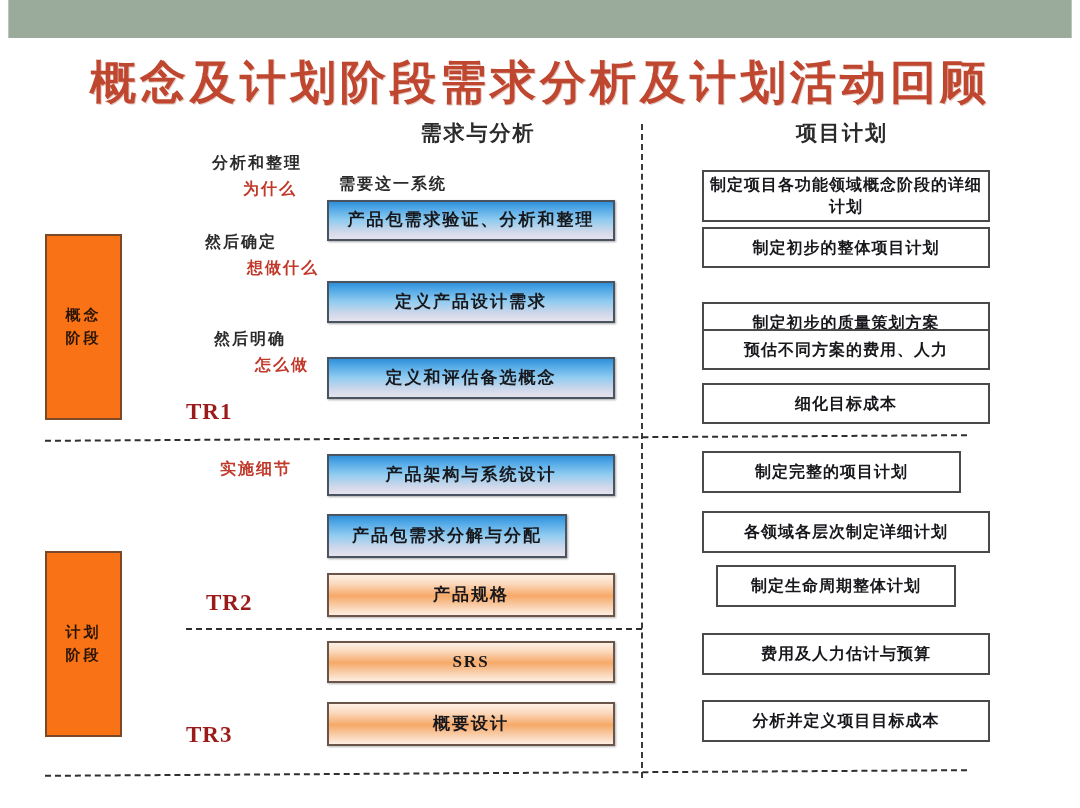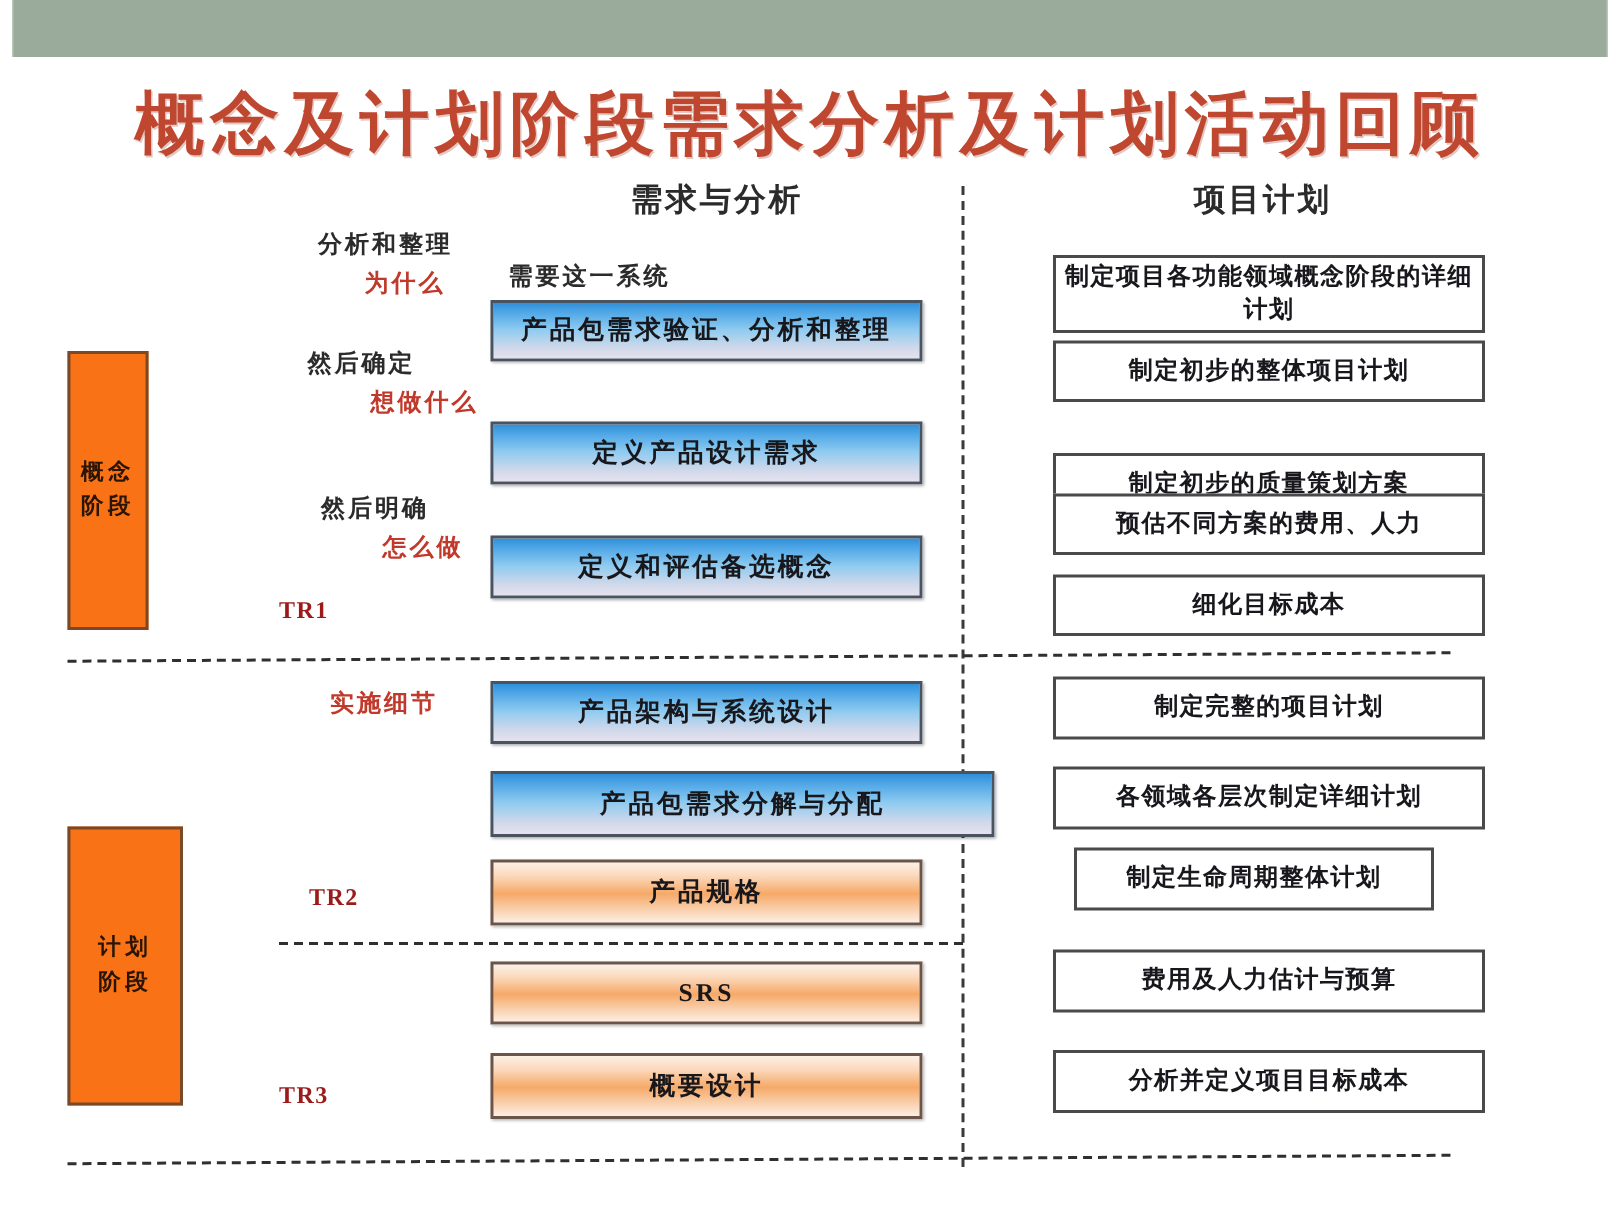--- a/index.html
+++ b/index.html
@@ -86,39 +86,39 @@
   }
   .phase-bar .ptext {
     font-size: 15px;
     font-weight: bold;
     color: #2a1505;
     line-height: 1.55;
     letter-spacing: 3px;
     text-align: center;
     font-family: "Liberation Serif", "DejaVu Serif", serif;
   }
-  .phase-bar.p1 { left: 45px;  top: 234px; width: 54px; height: 186px; }
+  .phase-bar.p1 { left: 45px;  top: 234px; width: 77px; height: 186px; }
   .phase-bar.p2 { left: 45px;  top: 551px; width: 77px; height: 186px; }
 
   
   .ann {
     position: absolute;
     font-size: 16px;
     font-weight: bold;
     letter-spacing: 2px;
     white-space: nowrap;
     font-family: "Liberation Serif", "DejaVu Serif", serif;
   }
   .ann.dark { color: #2b2b2b; }
   .ann.red  { color: #c0392b; }
 
   
   .tr-label {
     position: absolute;
-    font-size: 16px;
+    font-size: 23px;
     font-weight: bold;
     color: #9b1b1b;
     letter-spacing: 1px;
     font-family: "Liberation Serif", "DejaVu Serif", serif;
     text-align: center;
   }
 
   
   .fbox {
     position: absolute;
@@ -204,21 +204,21 @@
   </div>
   <div class="fbox blue" style="left:327px; top:281px; width:288px; height:42px;">
     <span class="ftext">定义产品设计需求</span>
   </div>
   <div class="fbox blue" style="left:327px; top:357px; width:288px; height:42px;">
     <span class="ftext">定义和评估备选概念</span>
   </div>
   <div class="fbox blue" style="left:327px; top:454px; width:288px; height:42px;">
     <span class="ftext">产品架构与系统设计</span>
   </div>
-  <div class="fbox blue" style="left:327px; top:514px; width:336px; height:44px;">
+  <div class="fbox blue" style="left:327px; top:514px; width:240px; height:44px;">
     <span class="ftext">产品包需求分解与分配</span>
   </div>
   <div class="fbox orange" style="left:327px; top:573px; width:288px; height:44px;">
     <span class="ftext">产品规格</span>
   </div>
   <div class="fbox orange" style="left:327px; top:641px; width:288px; height:42px;">
     <span class="ftext">SRS</span>
   </div>
   <div class="fbox orange" style="left:327px; top:702px; width:288px; height:44px;">
     <span class="ftext">概要设计</span>
@@ -232,21 +232,21 @@
   </div>
   <div class="fbox plain" style="left:702px; top:278px; width:288px; height:41px;margin-top:24px;">
     <span class="ftext">制定初步的质量策划方案</span>
   </div>
   <div class="fbox plain" style="left:702px; top:329px; width:288px; height:41px;">
     <span class="ftext">预估不同方案的费用、人力</span>
   </div>
   <div class="fbox plain" style="left:702px; top:383px; width:288px; height:41px;">
     <span class="ftext">细化目标成本</span>
   </div>
-  <div class="fbox plain" style="left:702px; top:451px; width:288px; height:42px;">
+  <div class="fbox plain" style="left:702px; top:451px; width:259px; height:42px;">
     <span class="ftext">制定完整的项目计划</span>
   </div>
   <div class="fbox plain" style="left:702px; top:511px; width:288px; height:42px;">
     <span class="ftext">各领域各层次制定详细计划</span>
   </div>
   <div class="fbox plain" style="left:716px; top:565px; width:240px; height:42px;">
     <span class="ftext">制定生命周期整体计划</span>
   </div>
   <div class="fbox plain" style="left:702px; top:633px; width:288px; height:42px;">
     <span class="ftext">费用及人力估计与预算</span>

